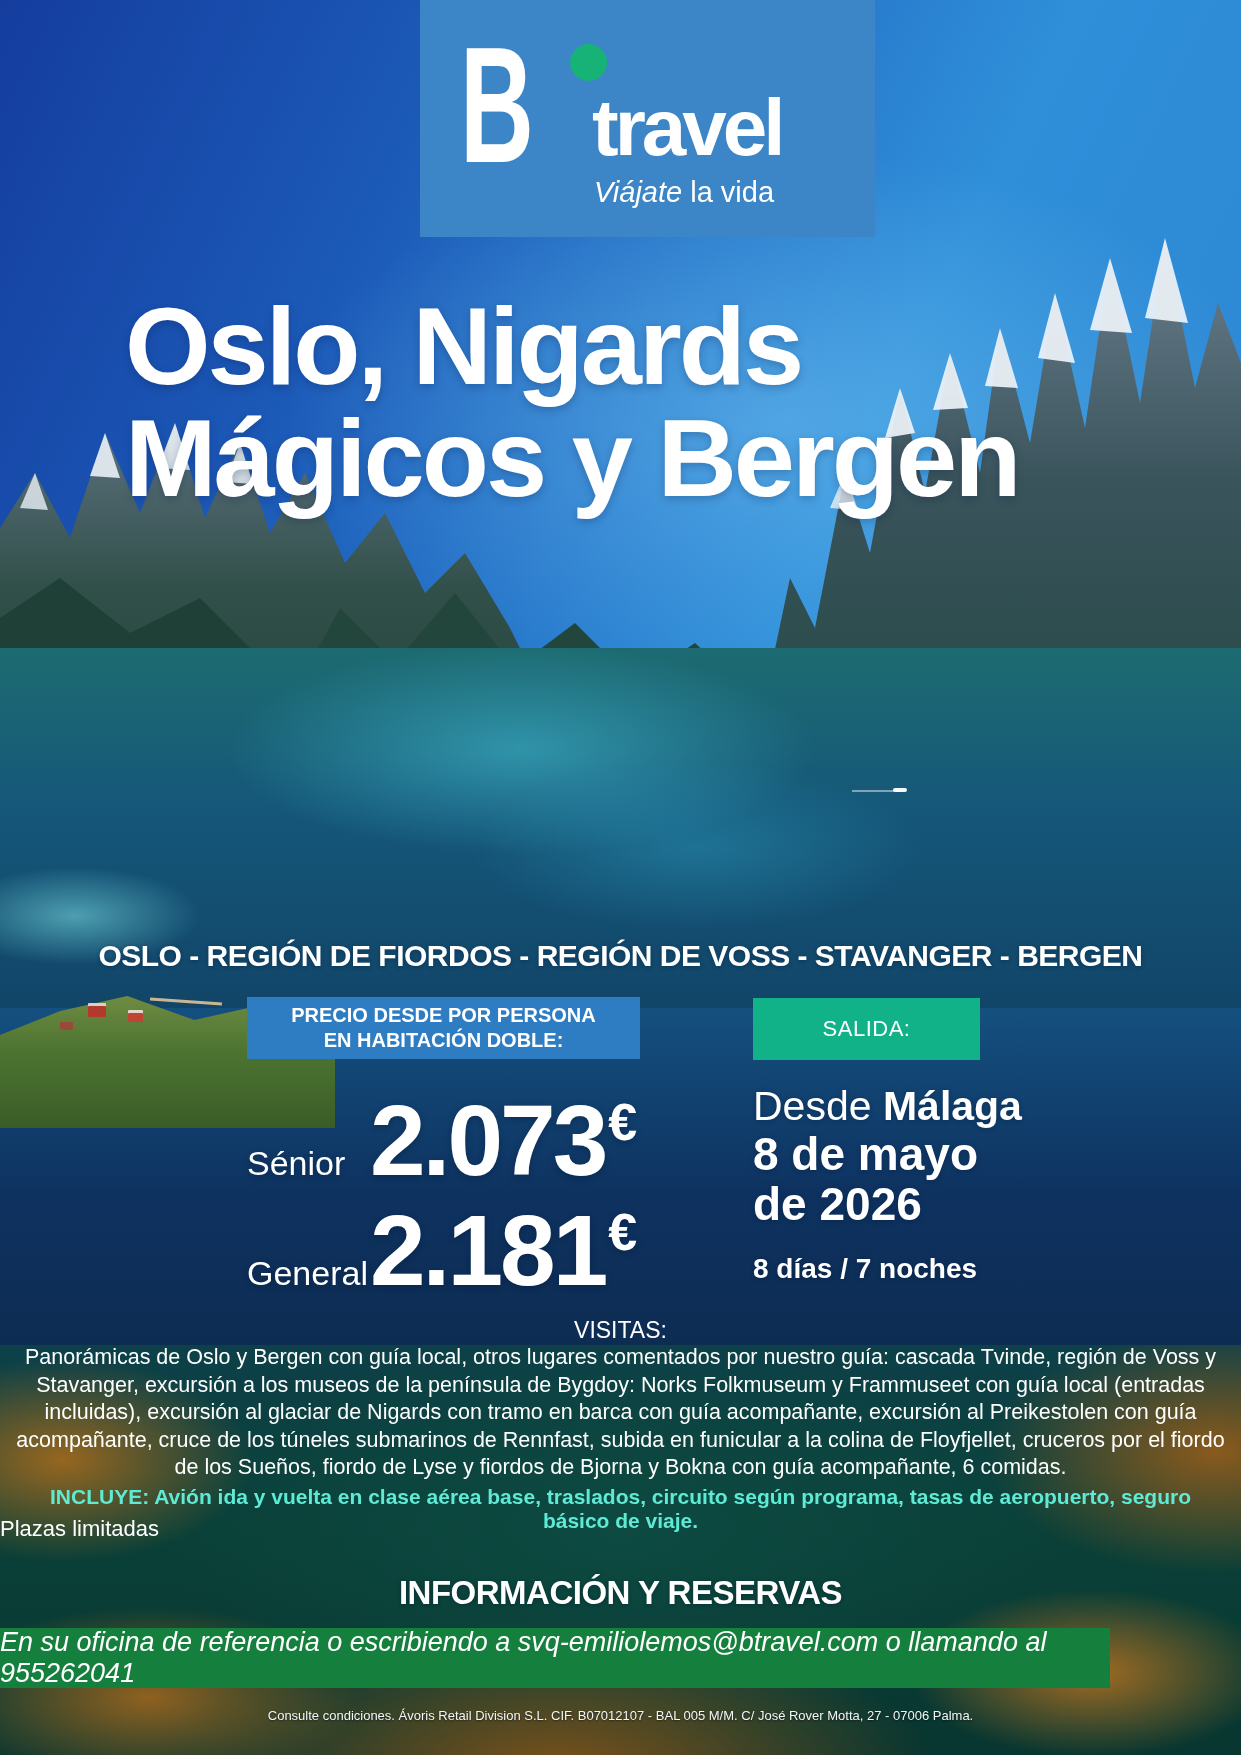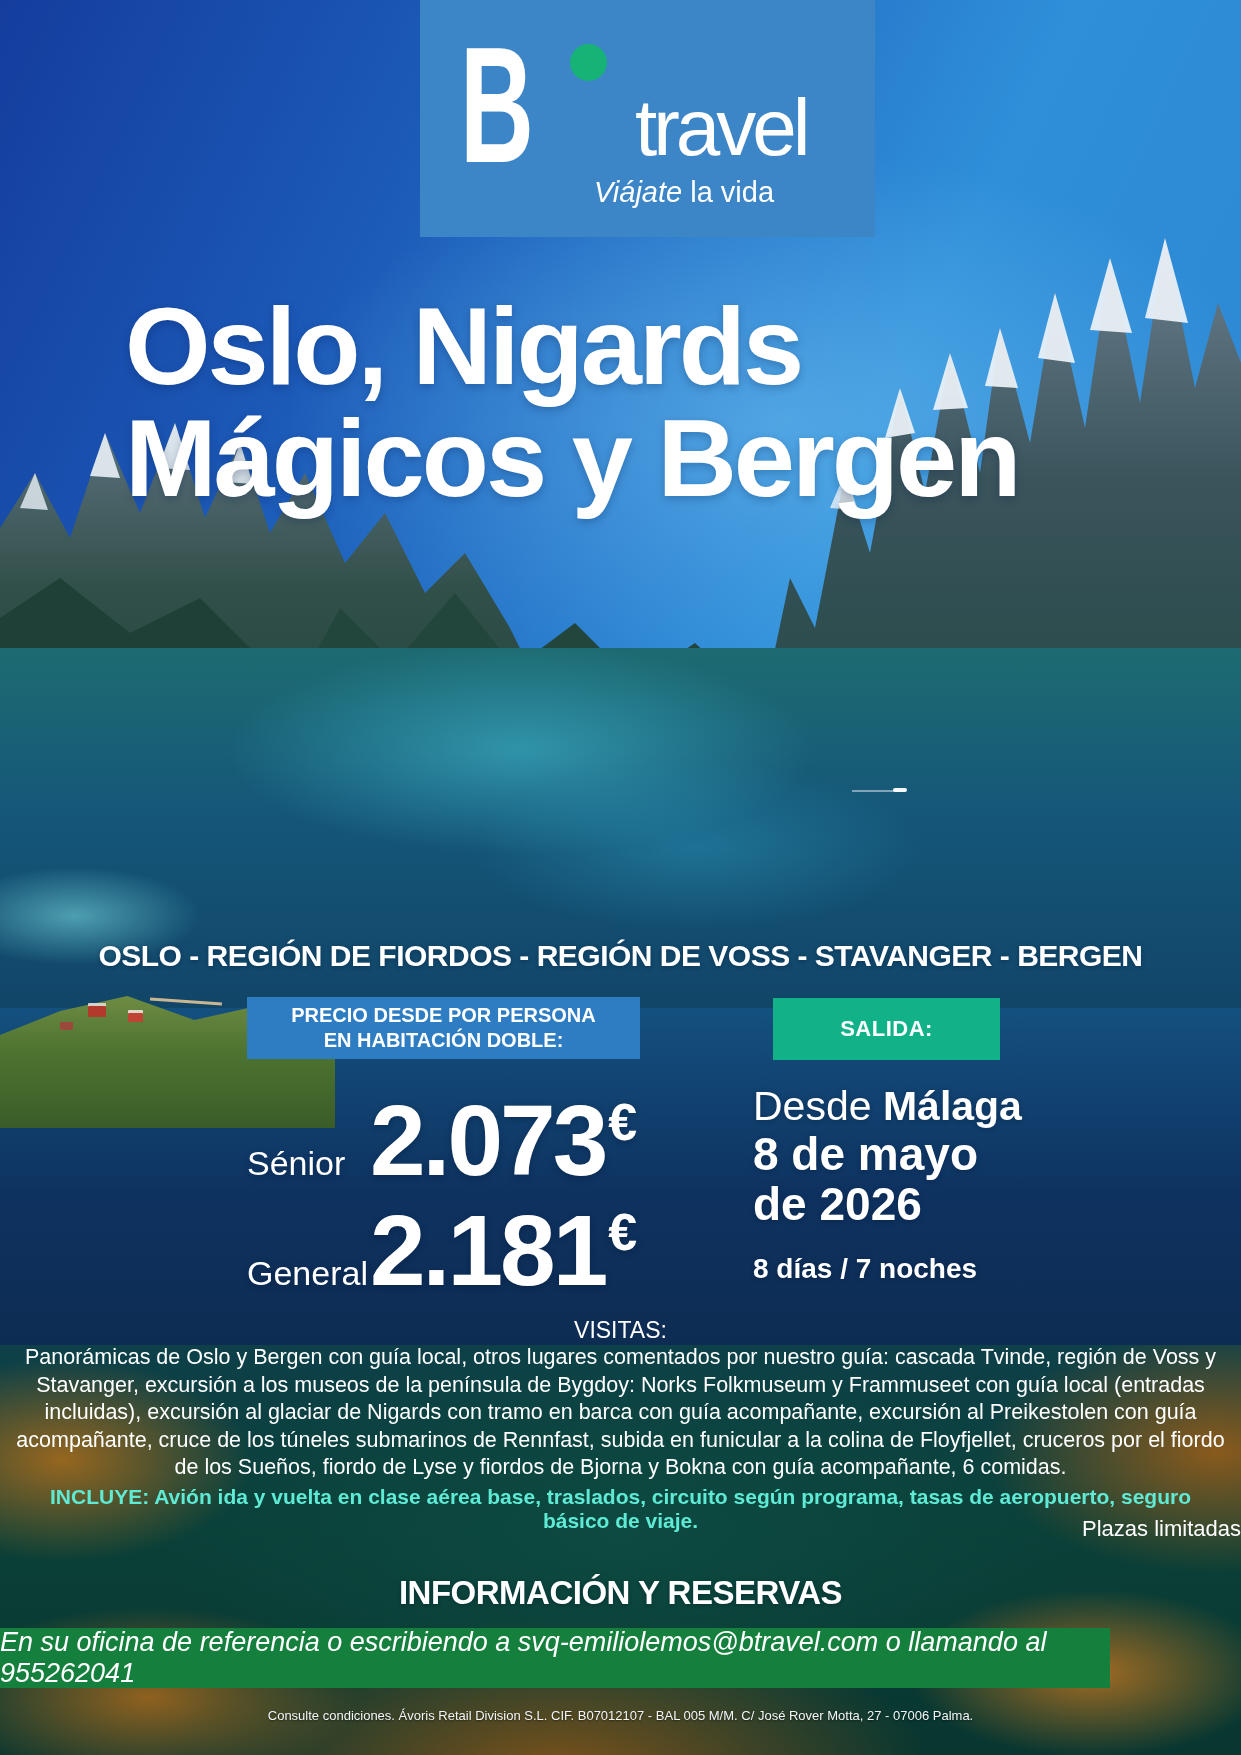--- a/index.html
+++ b/index.html
@@ -57,21 +57,21 @@
     position:absolute; left:420px; top:0; width:455px; height:237px;
     background:#3c86c8;
   }
   .logo-b{
     position:absolute; left:40px; top:40px; font-size:165px; line-height:130px;
     font-weight:bold; color:#fff; transform:scaleX(.62); transform-origin:0 0;
   }
   .logo-dot{ position:absolute; left:150px; top:44px; width:37px; height:37px; border-radius:50%; background:#17b376; }
   .logo-travel{
     position:absolute; left:172px; top:88px; font-size:80px; line-height:80px;
-    font-weight:normal; letter-spacing:-4px; color:#fff;margin-left:43px;
+    font-weight:bold; letter-spacing:-4px; color:#fff;
   }
   .logo-tagline{ position:absolute; left:174px; top:176px; font-size:29px; color:#fff; white-space:nowrap; }
   .logo-tagline .it{ font-style:italic; }
 
   
   .hero-title{
     position:absolute; left:125px; top:290px; width:1100px;
     font-size:110px; line-height:112px; font-weight:bold; letter-spacing:-3px;
     color:#fff; text-shadow:0 3px 8px rgba(0,25,70,.25); white-space:nowrap;
   }
@@ -83,21 +83,21 @@
 
   
   .price-badge{
     position:absolute; left:247px; top:997px; width:393px; height:62px;
     background:#2e7dc3; display:flex; flex-direction:column; justify-content:center;
     text-align:center; font-weight:bold; font-size:20px; line-height:25px; color:#fff;
   }
   .salida-badge{
     position:absolute; left:753px; top:998px; width:227px; height:62px;
     background:#12b289; display:flex; align-items:center; justify-content:center;
-    font-weight:bold; font-size:22px; letter-spacing:.5px; color:#fff;margin-left:20px;
+    font-weight:normal; font-size:22px; letter-spacing:.5px; color:#fff;
   }
 
   
   .price-row{ position:absolute; left:247px; display:flex; align-items:baseline; text-shadow:0 2px 6px rgba(0,20,50,.35); }
   .price-row-senior{ top:1072px; }
   .price-row-general{ top:1182px; }
   .price-label{ font-size:34px; font-weight:normal; width:123px; line-height:100px; }
   .price-amount{ font-size:100px; font-weight:bold; letter-spacing:-3px; line-height:100px; }
   .price-euro{ font-size:52px; vertical-align:35px; letter-spacing:0; margin-left:3px; }
 
@@ -115,21 +115,21 @@
   }
   .visitas-text{
     position:absolute; left:13px; top:1344px; width:1215px; text-align:center;
     font-size:21.5px; line-height:27.5px; color:#fff;
   }
   .incluye-text{
     position:absolute; left:30px; top:1485px; width:1181px; text-align:center;
     font-size:21px; font-weight:bold; color:#5eead4;
   }
   .plazas-text{
-    position:absolute; left:0; top:1516px; width:1241px; text-align:right;
+    position:absolute; left:0; top:1516px; width:1241px; text-align:left;
     font-size:22px; color:#fff;
   }
   .info-heading{
     position:absolute; left:0; top:1574px; width:1241px; text-align:center;
     font-size:33px; font-weight:bold; letter-spacing:-.5px; color:#fff;
     text-shadow:0 1px 4px rgba(0,20,40,.4);
   }
 
   
   .contact-bar{

